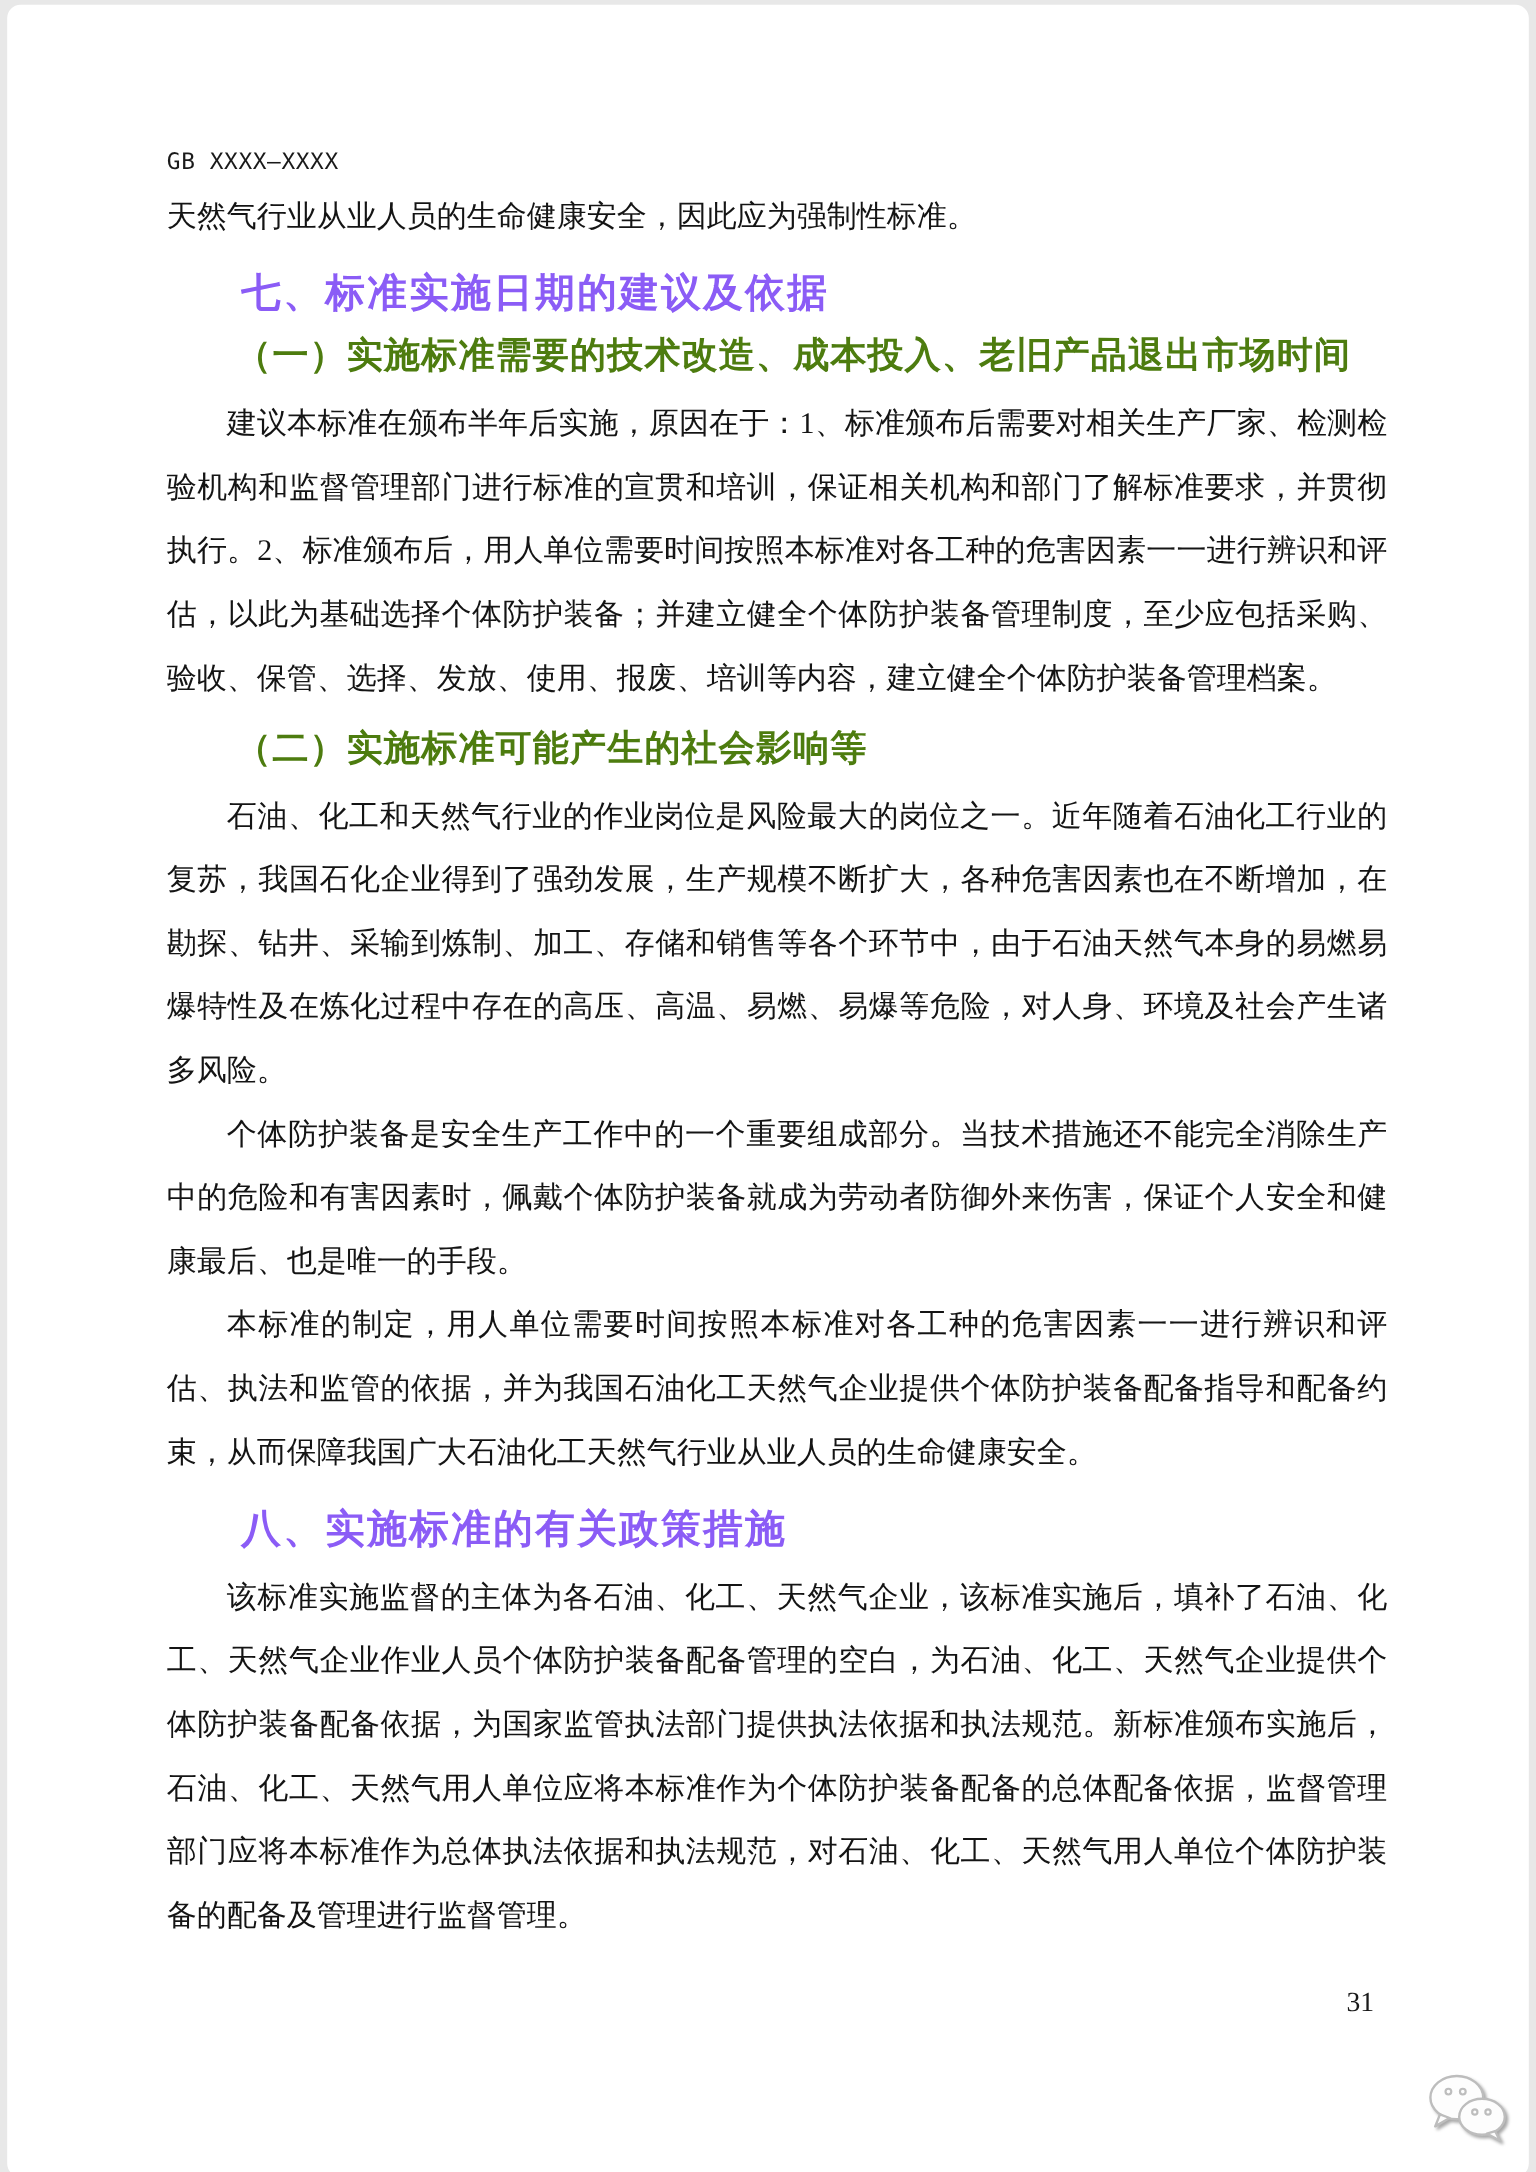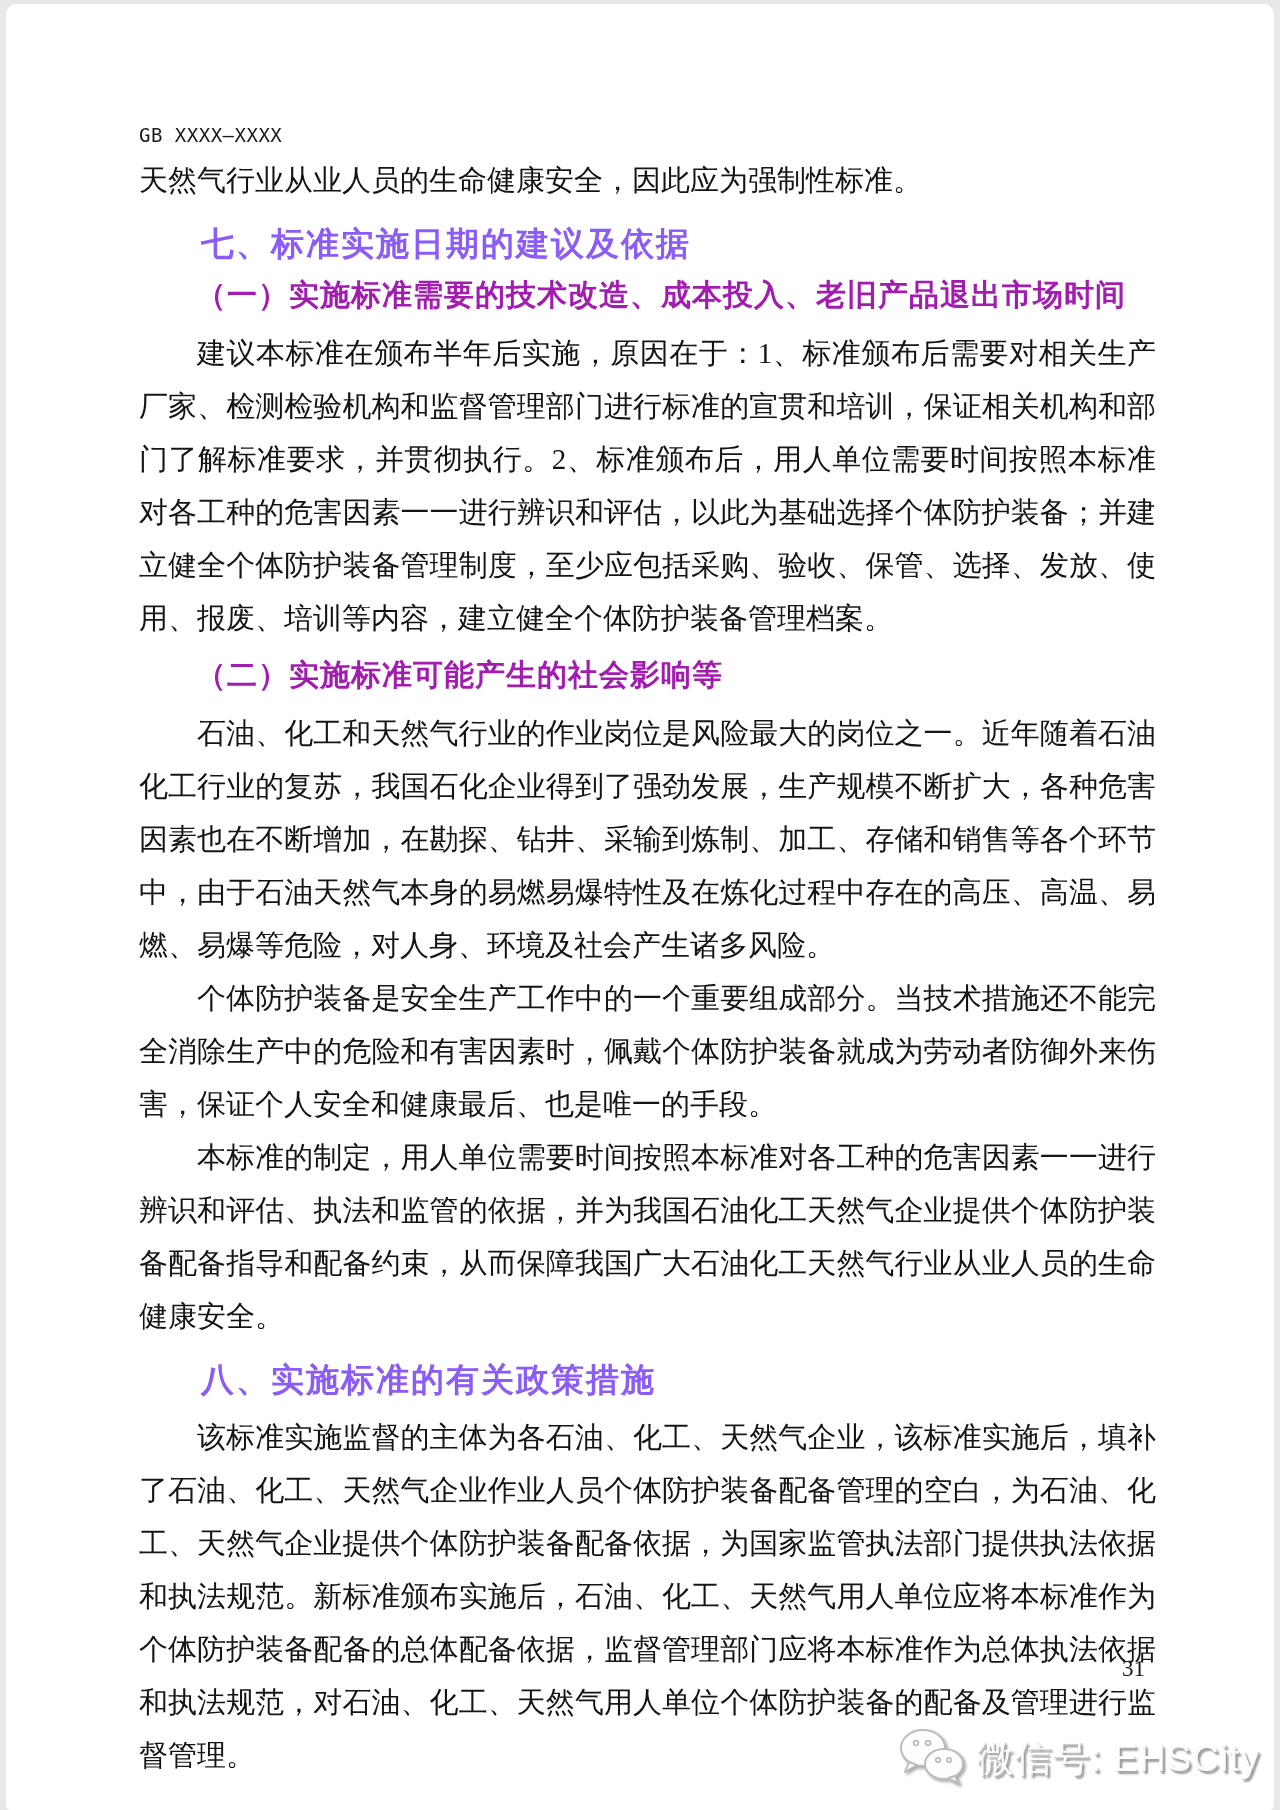--- a/index.html
+++ b/index.html
@@ -25,42 +25,42 @@
     width: 1017px;
   }
   .doc-number {
     font-family: "DejaVu Sans Mono", monospace;
     font-size: 19px;
     letter-spacing: 0.5px;
     color: #1a1a1a;
     margin: 0 0 8px 0;
   }
   p.body {
-    font-size: 29px;
+    font-size: 25px;
     line-height: 53px;
     text-align: justify;
     margin: 0;
     word-break: break-all;
   }
   p.body.indent { text-indent: 2em; }
   h1.doc {
     font-family: "Liberation Sans", sans-serif;
     font-weight: bold;
     font-size: 33px;
     line-height: 42px;
     color: #8b5cf6;
     margin: 16px 0 10px 62px;
     letter-spacing: 2px;
   }
   h2.doc {
-    font-family: Liberation Mono, monospace;
+    font-family: Liberation Serif, serif;
     font-weight: bold;
     font-size: 30px;
     line-height: 40px;
-    color: #a21caf;
+    color: #4d7c0f;
     margin: 12px 0 10px 57px;
     letter-spacing: 1px;
   }
   .page-number {
     position: absolute;
     left: 1116px;
     top: 1652px;
     font-size: 23px;
     font-family: "Liberation Serif", serif;
     color: #1a1a1a;
@@ -123,15 +123,14 @@
         <path d="M12 36 L8 46 L20 39 Z" fill="#fdfdfd" stroke="#bdbdbd" stroke-width="2" stroke-linejoin="round"></path>
         <circle cx="19" cy="17" r="2.4" fill="none" stroke="#bdbdbd" stroke-width="1.8"></circle>
         <circle cx="31" cy="17" r="2.4" fill="none" stroke="#bdbdbd" stroke-width="1.8"></circle>
 
         <ellipse cx="47" cy="38" rx="19" ry="15" fill="#fdfdfd" stroke="#bdbdbd" stroke-width="2"></ellipse>
         <path d="M58 50 L62 58 L51 52 Z" fill="#fdfdfd" stroke="#bdbdbd" stroke-width="2" stroke-linejoin="round"></path>
         <circle cx="41" cy="34" r="2.2" fill="none" stroke="#bdbdbd" stroke-width="1.8"></circle>
         <circle cx="52" cy="34" r="2.2" fill="none" stroke="#bdbdbd" stroke-width="1.8"></circle>
       </svg>
     </span>
-    <span class="wm-text">微信号: EHSCity</span>
   </div>
 </div>
 
 </body></html>

